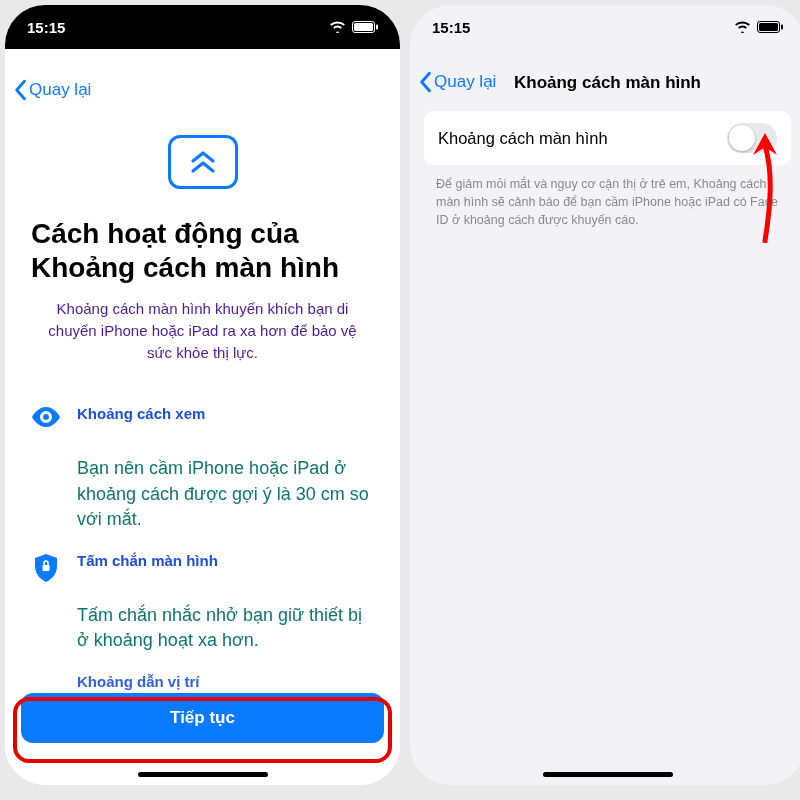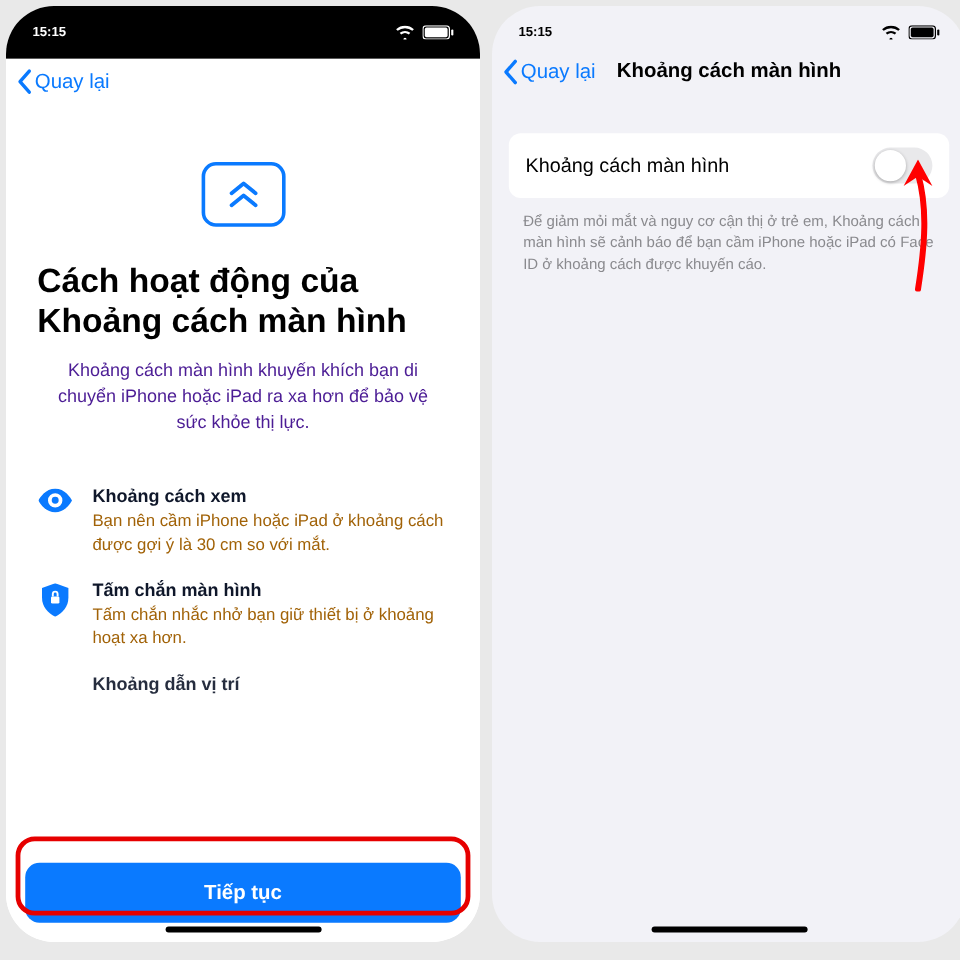--- a/index.html
+++ b/index.html
@@ -9,31 +9,31 @@
   .phone {
     width: 395px; height: 780px; margin: 5px; background: #fff;
     border-radius: 40px; overflow: hidden; position: relative; flex-shrink: 0;
   }
   .phone.left .status-bar { background: #000; color: #fff; }
   .phone.left .nav-bar { background: #fff; }
   .phone.right { background: #f2f2f7; }
 
   .status-bar {
     height: 44px; display: flex; align-items: center; justify-content: space-between;
-    padding: 0 22px; font-size: 11px; font-weight: 600;
+    padding: 0 22px; font-size: 15px; font-weight: 600;
   }
   .phone.left .status-bar::before {
     content: ""; position: absolute; left: 50%; top: 0; transform: translateX(-50%);
     width: 130px; height: 34px; background: #000; border-radius: 18px;
   }
   .status-right { display: flex; align-items: center; gap: 6px; }
   .status-right svg { display: block; }
 
   .nav-bar {
-    height: 44px; display: flex; align-items: flex-start; padding: 0 8px; gap: 2px;
+    height: 44px; display: flex; align-items: flex-end; padding: 0 8px; gap: 2px;
     position: relative;
   }
   .back { display: flex; align-items: center; color: #0a7aff; font-size: 17px; gap: 2px; }
   .nav-title {
     position: absolute; left: 50%; transform: translateX(-50%); font-size: 17px;
     font-weight: 600; color: #000;
   }
 
   
   .left .sheet {
@@ -49,25 +49,25 @@
     font-size: 28px; font-weight: 700; text-align: left; color: #000;
     padding: 0 26px; line-height: 1.2;
   }
   .desc {
     font-size: 15px; color: #4c1d95; text-align: center; padding: 14px 34px 0;
     line-height: 1.45;
   }
   .features { padding: 32px 22px 0; }
   .feat { display: flex; gap: 16px; padding: 10px 4px; align-items: flex-start; }
   .feat-ico { width: 30px; flex-shrink: 0; display: flex; justify-content: center; padding-top: 2px; }
-  .feat-title { font-size: 15px; font-weight: 600; color: #0f172a; }
-  .feat-body { font-size: 14px; color: #a16207; line-height: 1.4; padding-top: 2px; }
+  .feat-title { font-size: 15px; font-weight: 600; color: #1d4ed8; }
+  .feat-body { font-size: 18px; color: #0f766e; line-height: 1.4; padding-top: 2px; margin-top: 32px; }
 
   .continue-wrap {
-    position: absolute; bottom: 16px; left: 0; right: 0; padding: 0 16px;
+    position: absolute; bottom: 42px; left: 0; right: 0; padding: 0 16px;
   }
   .continue-btn {
     background: #0a7aff; color: #fff; font-size: 17px; font-weight: 600; text-align: center;
     border-radius: 12px; padding: 15px 0; width: 100%;
   }
   .red-ring {
     position: absolute; left: 8px; right: 8px; bottom: 22px; height: 66px;
     border: 4px solid #e60000; border-radius: 16px; pointer-events: none;
   }
   .home-ind {

